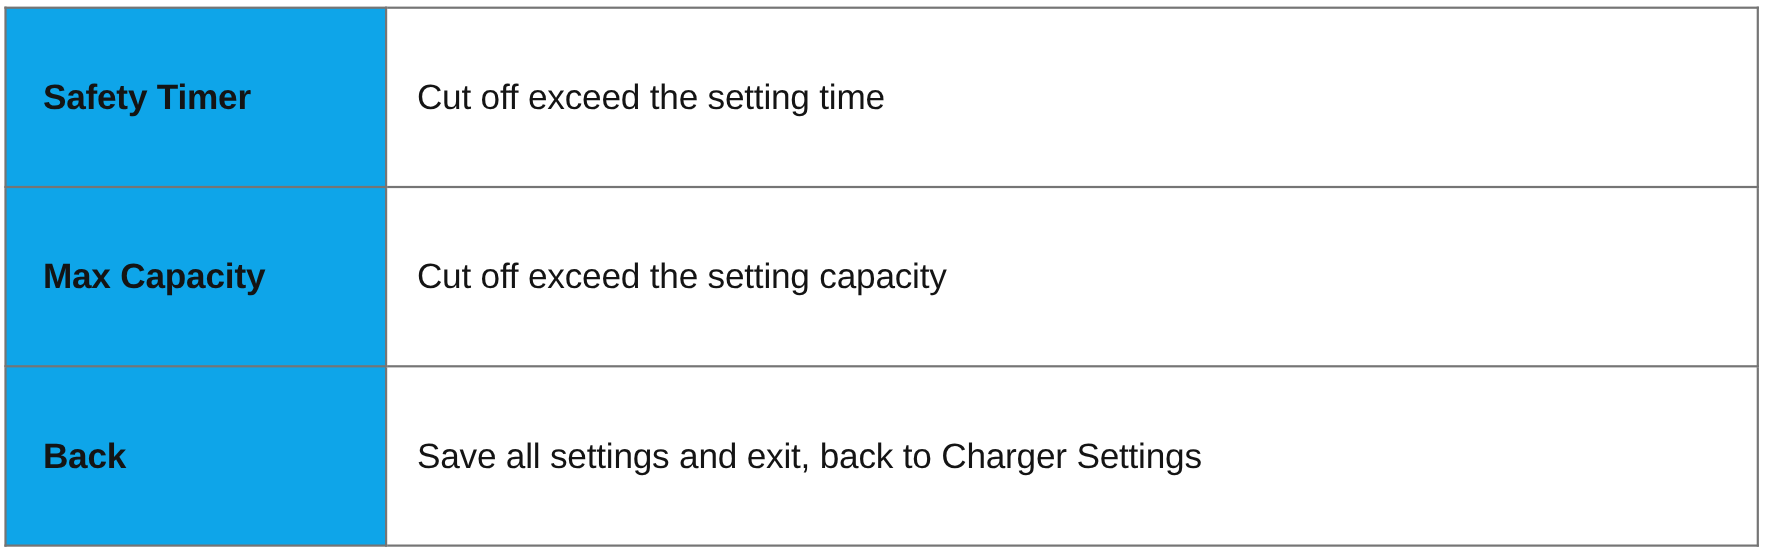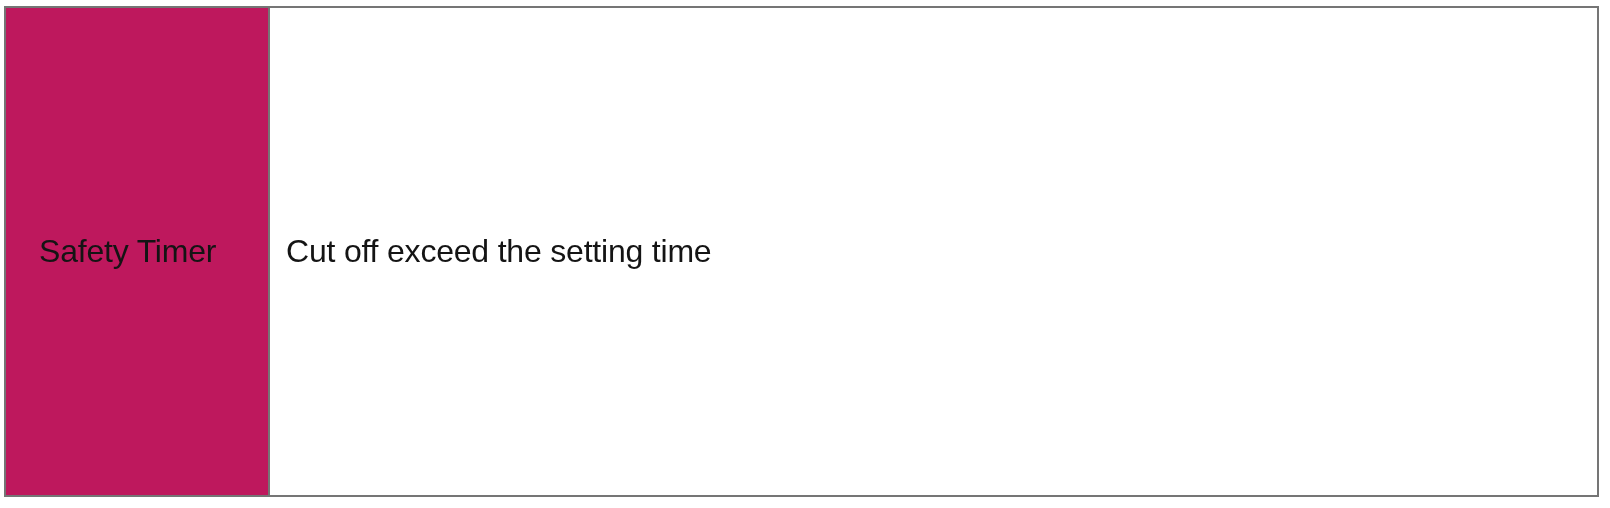--- a/index.html
+++ b/index.html
@@ -32,37 +32,46 @@
   table.settings-table td {
     border: 2px solid #757575;
     vertical-align: middle;
     font-size: 32px;
     letter-spacing: -0.2px;
     color: #141414;
     height: 98px;
   }
 
   td.cell-setting {
-    width: 264px;
-    background: #be185d;
+    width: 346px;
+    background: #0ea5e9;
     padding-left: 33px;
     padding-right: 10px;
+    font-weight: bold;
   }
 
   td.cell-description {
     background: #ffffff;
-    padding-left: 16px;
+    padding-left: 27px;
     padding-right: 10px;
   }
 </style>
 </head>
 <body>
 
 <div class="page">
   <table class="settings-table">
     <tbody>
       <tr>
         <td class="cell-setting">Safety Timer</td>
         <td class="cell-description">Cut off exceed the setting time</td>
       </tr>
+      <tr>
+        <td class="cell-setting">Max Capacity</td>
+        <td class="cell-description">Cut off exceed the setting capacity</td>
+      </tr>
+      <tr>
+        <td class="cell-setting">Back</td>
+        <td class="cell-description">Save all settings and exit, back to Charger Settings</td>
+      </tr>
     </tbody>
   </table>
 </div>
 
 </body></html>

